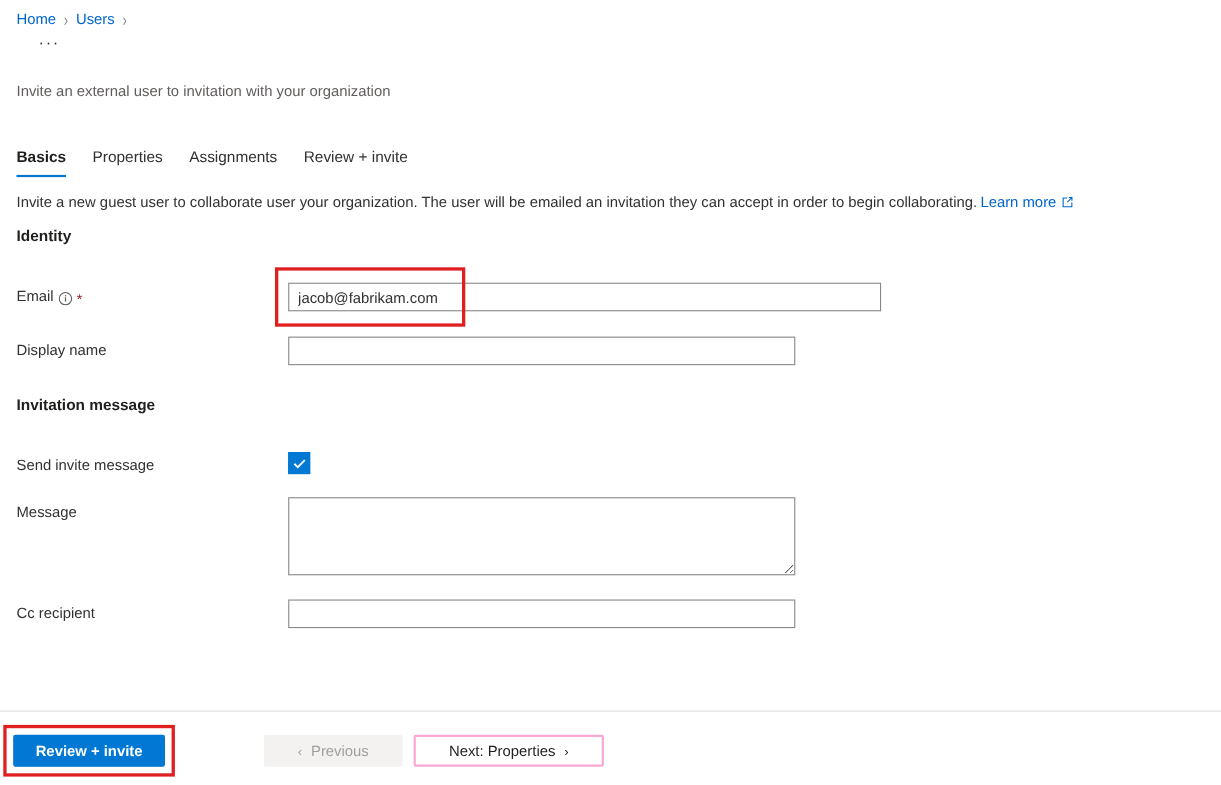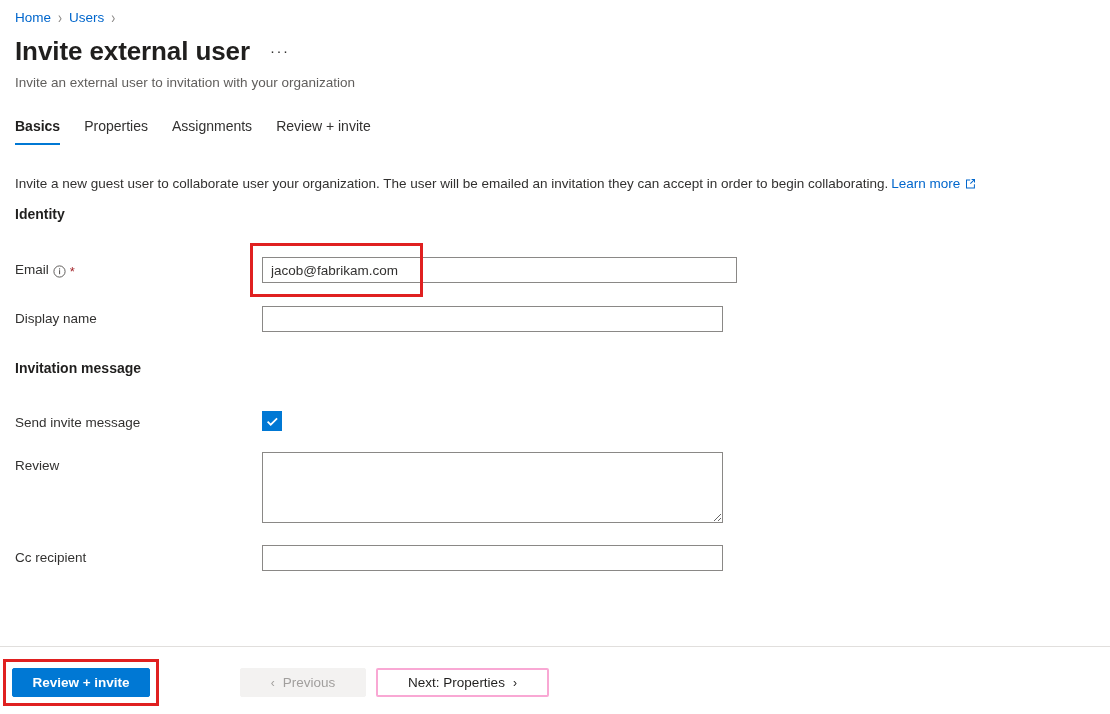--- a/index.html
+++ b/index.html
@@ -69,21 +69,21 @@
     top: 74px;
     font-size: 13.5px;
     color: #605e5c;
     line-height: 18px;
   }
 
   
   .tabs {
     position: absolute;
     left: 15px;
-    top: 116px;
+    top: 132px;
     display: flex;
     gap: 0px;
     align-items: flex-end;
   }
   .tab {
     font-size: 14px;
     color: #323130;
     padding: 0 24px 9px 0;
     cursor: pointer;
     position: relative;
@@ -255,21 +255,20 @@
 <body>
 
 <div class="breadcrumb">
   <a class="crumb-link">Home</a>
   <span class="crumb-sep">›</span>
   <a class="crumb-link">Users</a>
   <span class="crumb-sep">›</span>
 </div>
 
 <div class="title-row">
-  <h1 class="page-title">Invite external user</h1>
   <span class="title-ellipsis">···</span>
 </div>
 <div class="subtitle">Invite an external user to invitation with your organization</div>
 
 <div class="tabs">
   <div class="tab active">Basics</div>
   <div class="tab">Properties</div>
   <div class="tab">Assignments</div>
   <div class="tab">Review + invite</div>
 </div>
@@ -285,42 +284,42 @@
 
 <div class="field-label" style="top:261px;">
   <span>Email</span>
   <span class="info-icon"><svg width="13" height="13" viewBox="0 0 13 13">
         <circle cx="6.5" cy="6.5" r="5.6" fill="none" stroke="#605e5c" stroke-width="1"></circle>
         <rect x="6" y="5.2" width="1.1" height="4" fill="#605e5c"></rect>
         <rect x="6" y="3.3" width="1.1" height="1.2" fill="#605e5c"></rect>
       </svg></span>
   <span class="req-star">*</span>
 </div>
-<input class="text-input" style="left: 262px; top: 257px; width: 475px; height: 26px;" value="jacob@fabrikam.com">
+<input class="text-input" style="left: 262px; top: 257px; width: 539px; height: 26px;" value="jacob@fabrikam.com">
 
 <div class="field-label" style="top:310px;">
   <span>Display name</span>
 </div>
 <input class="text-input" style="left: 262px; top: 306px; width: 461px; height: 26px;" value="">
 
 <div class="section-head" style="top:358px;">Invitation message</div>
 
 <div class="field-label" style="top:414px;">
   <span>Send invite message</span>
 </div>
 <div class="checkbox" style="left:262px; top:411px;">
   <span>
       <svg width="13" height="13" viewBox="0 0 13 13">
         <path d="M1.6 6.6l3.1 3.1 6.4-6.4" fill="none" stroke="#ffffff" stroke-width="1.7"></path>
       </svg>
     </span>
 </div>
 
 <div class="field-label" style="top:457px;">
-  <span>Review</span>
+  <span>Message</span>
 </div>
 <textarea class="text-input" style="left: 262px; top: 452px; width: 461px; height: 71px;"></textarea>
 
 <div class="field-label" style="top:549px;">
   <span>Cc recipient</span>
 </div>
 <input class="text-input" style="left: 262px; top: 545px; width: 461px; height: 26px;" value="">
 
 <div class="footer-sep"></div>
 

